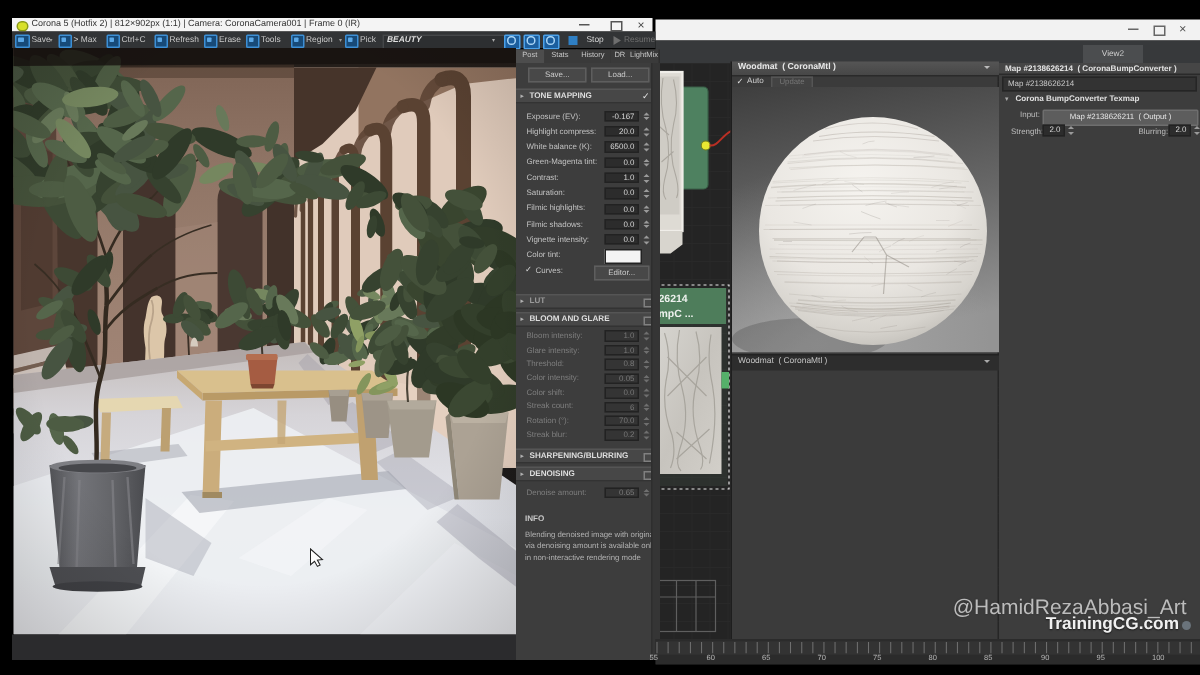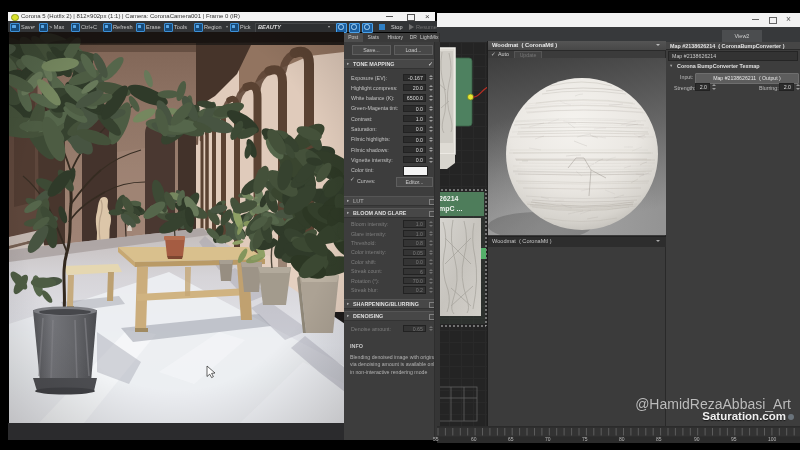--- a/index.html
+++ b/index.html
@@ -899,14 +899,14 @@
 <div style="position:absolute;left:108px;top:10px;color:#b8b8b8;font-size:5px;">70</div>
 <div style="position:absolute;left:145px;top:10px;color:#b8b8b8;font-size:5px;">75</div>
 <div style="position:absolute;left:182px;top:10px;color:#b8b8b8;font-size:5px;">80</div>
 <div style="position:absolute;left:219px;top:10px;color:#b8b8b8;font-size:5px;">85</div>
 <div style="position:absolute;left:257px;top:10px;color:#b8b8b8;font-size:5px;">90</div>
 <div style="position:absolute;left:294px;top:10px;color:#b8b8b8;font-size:5px;">95</div>
 <div style="position:absolute;left:331px;top:10px;color:#b8b8b8;font-size:5px;">100</div>
   </div>
 
 <div class="abs" style="right:9px;top:396px;color:#bcbcbc;font-size:14px;white-space:nowrap;text-shadow:0 0 1px rgba(40,40,40,.5);">@HamidRezaAbbasi_Art</div>
-<div class="abs" style="right:14px;top:410px;color:#f0f0f0;font-size:11.5px;font-weight:bold;white-space:nowrap;text-shadow:0 1px 1px #181818;">Saturation.com</div>
+<div class="abs" style="right:14px;top:410px;color:#f0f0f0;font-size:11.5px;font-weight:bold;white-space:nowrap;text-shadow:0 1px 1px #181818;">TrainingCG.com</div>
 <div class="abs" style="right:6px;top:414px;width:6px;height:6px;border-radius:50%;background:#7e8a96;opacity:0.7;"></div>
 
 </body></html>

